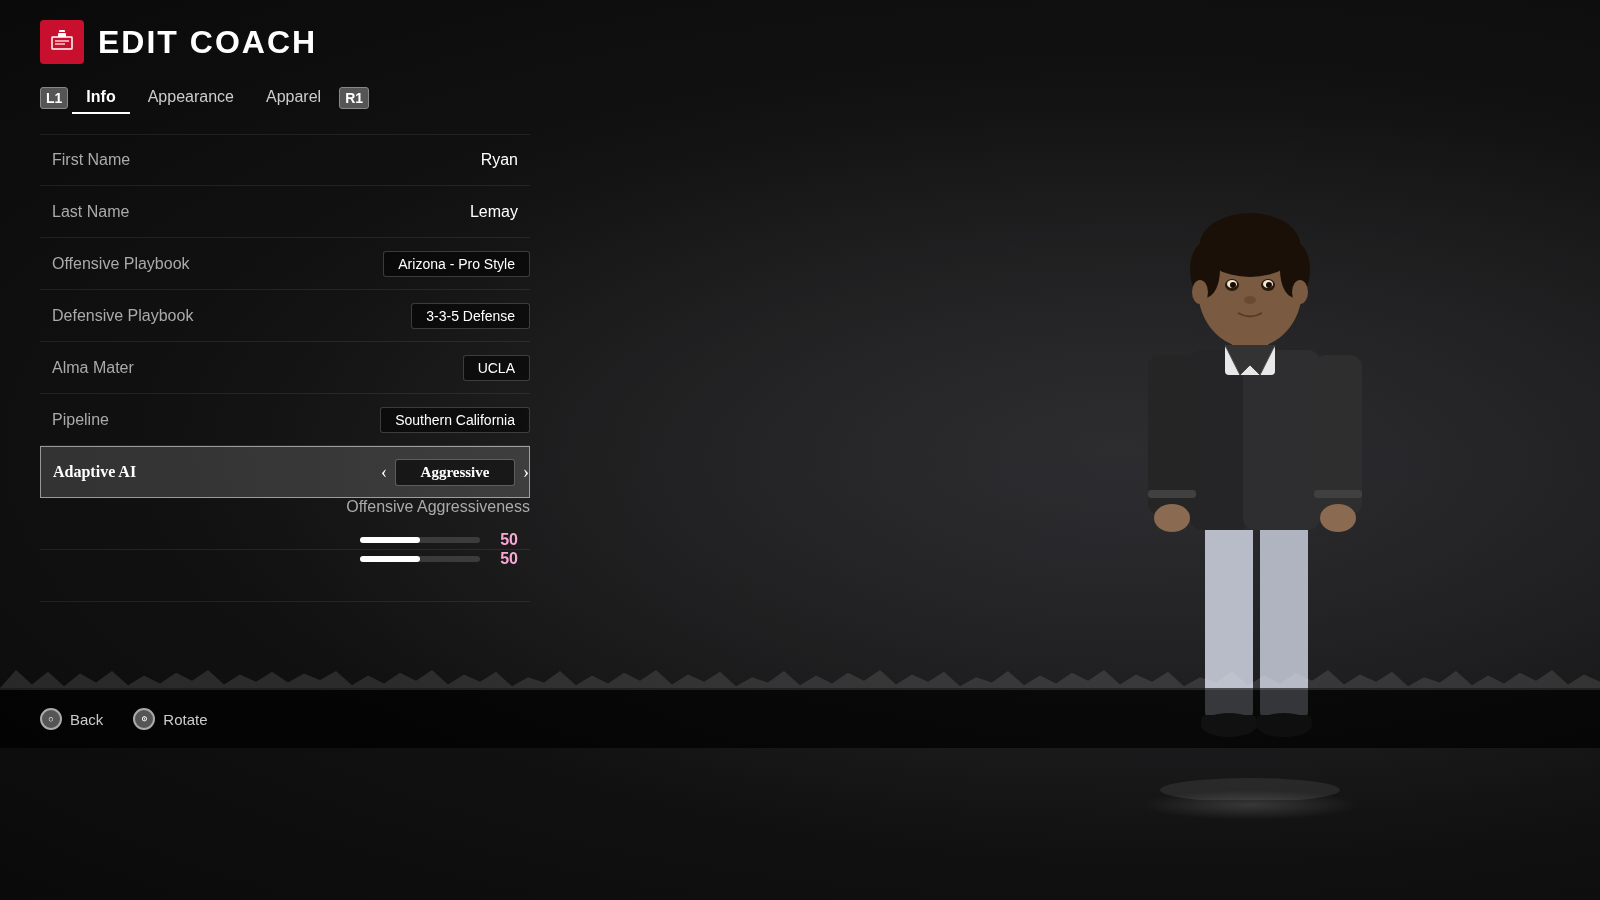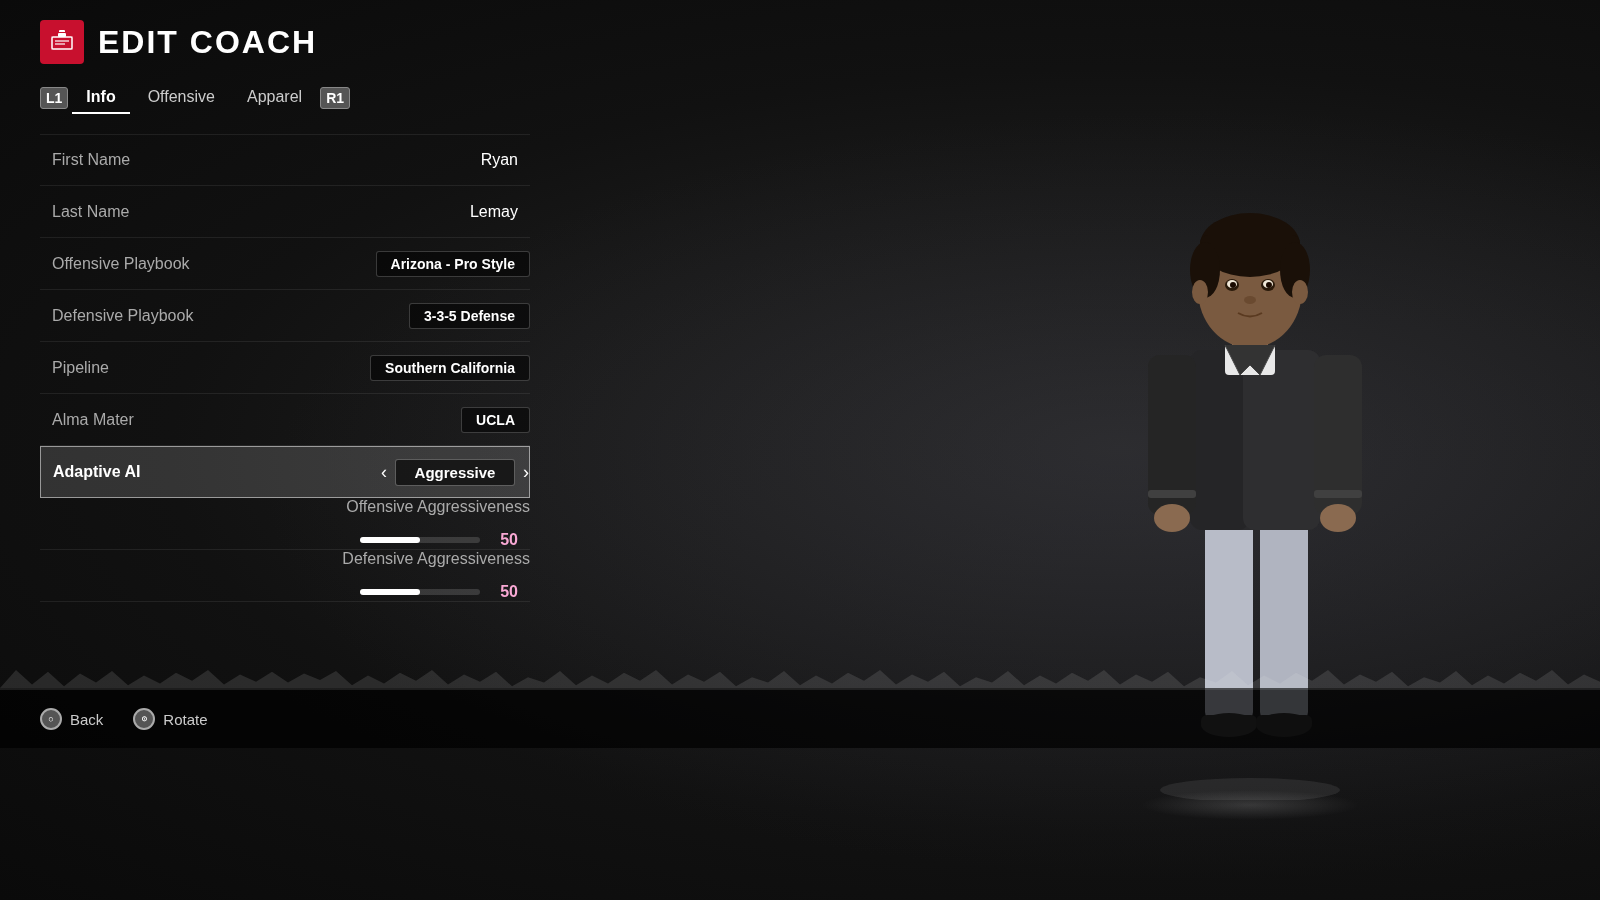--- a/index.html
+++ b/index.html
@@ -116,20 +116,21 @@
       border-bottom: 1px solid rgba(255,255,255,0.08);
     }
 
     .info-row:first-child {
       border-top: 1px solid rgba(255,255,255,0.08);
     }
 
     .info-row.highlighted {
       background: rgba(255,255,255,0.15);
       border: 1px solid rgba(255,255,255,0.5);
+      font-family: Liberation Serif, serif;
     }
 
     .info-label {
       flex: 1;
       color: #aaa;
       font-size: 16px;
       padding-left: 12px;
     }
 
     .info-row.highlighted .info-label {
@@ -142,21 +143,20 @@
       font-size: 16px;
       padding-right: 12px;
     }
 
     .info-value-badge {
       background: rgba(255,255,255,0.15);
       color: #fff;
       font-size: 14px;
       padding: 4px 14px;
       border-radius: 3px;
-      font-weight: bold;
     }
 
     .info-value-badge.dark {
       background: rgba(0,0,0,0.5);
       border: 1px solid rgba(255,255,255,0.2);
     }
 
     
     .selector-row {
       display: flex;
@@ -355,21 +355,21 @@
       </div>
       <span class="page-title">EDIT COACH</span>
     </div>
 
     <div class="tab-nav">
       <span class="tab-button-badge">L1</span>
       <div class="tab-item active">
         <span>Info</span>
       </div>
       <div class="tab-item">
-        <span>Offensive</span>
+        <span>Appearance</span>
       </div>
       <div class="tab-item">
         <span>Apparel</span>
       </div>
       <span class="tab-button-badge">R1</span>
     </div>
 
     <div>
 
       <div class="info-row">
@@ -386,27 +386,27 @@
         <span class="info-label">Offensive Playbook</span>
         <span class="info-value-badge dark">Arizona - Pro Style</span>
       </div>
 
       <div class="info-row">
         <span class="info-label">Defensive Playbook</span>
         <span class="info-value-badge dark">3-3-5 Defense</span>
       </div>
 
       <div class="info-row">
+        <span class="info-label">Alma Mater</span>
+        <span class="info-value-badge dark">UCLA</span>
+      </div>
+
+      <div class="info-row">
         <span class="info-label">Pipeline</span>
         <span class="info-value-badge dark">Southern California</span>
-      </div>
-
-      <div class="info-row">
-        <span class="info-label">Alma Mater</span>
-        <span class="info-value-badge dark">UCLA</span>
       </div>
 
       <div class="info-row highlighted">
         <span class="info-label">Adaptive AI</span>
         <div class="selector-row">
           <span class="selector-arrow">‹</span>
           <span class="selector-value">Aggressive</span>
           <span class="selector-arrow">›</span>
         </div>
       </div>
@@ -416,21 +416,20 @@
         <span class="slider-label">Offensive Aggressiveness</span>
         <div class="slider-track-container">
           <div class="slider-track">
             <div class="slider-fill" style="width: 50%"></div>
           </div>
           <span class="slider-value">50</span>
         </div>
       </div>
 
       <div class="slider-row">
-        <span class="slider-label">Defensive Aggressiveness</span>
         <div class="slider-track-container">
           <div class="slider-track">
             <div class="slider-fill" style="width: 50%"></div>
           </div>
           <span class="slider-value">50</span>
         </div>
       </div>
 
     </div>
   </div>

